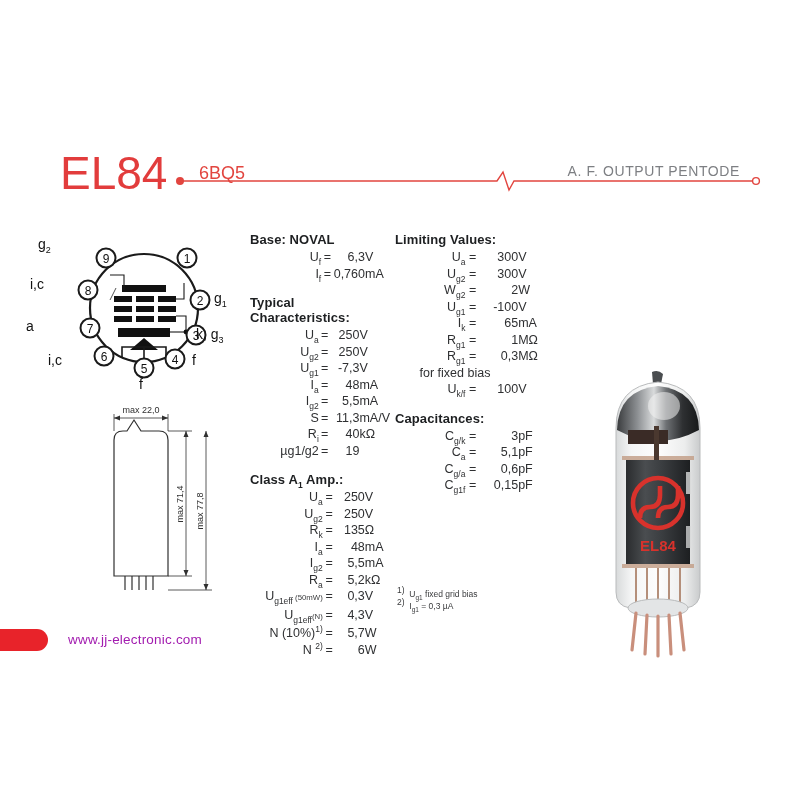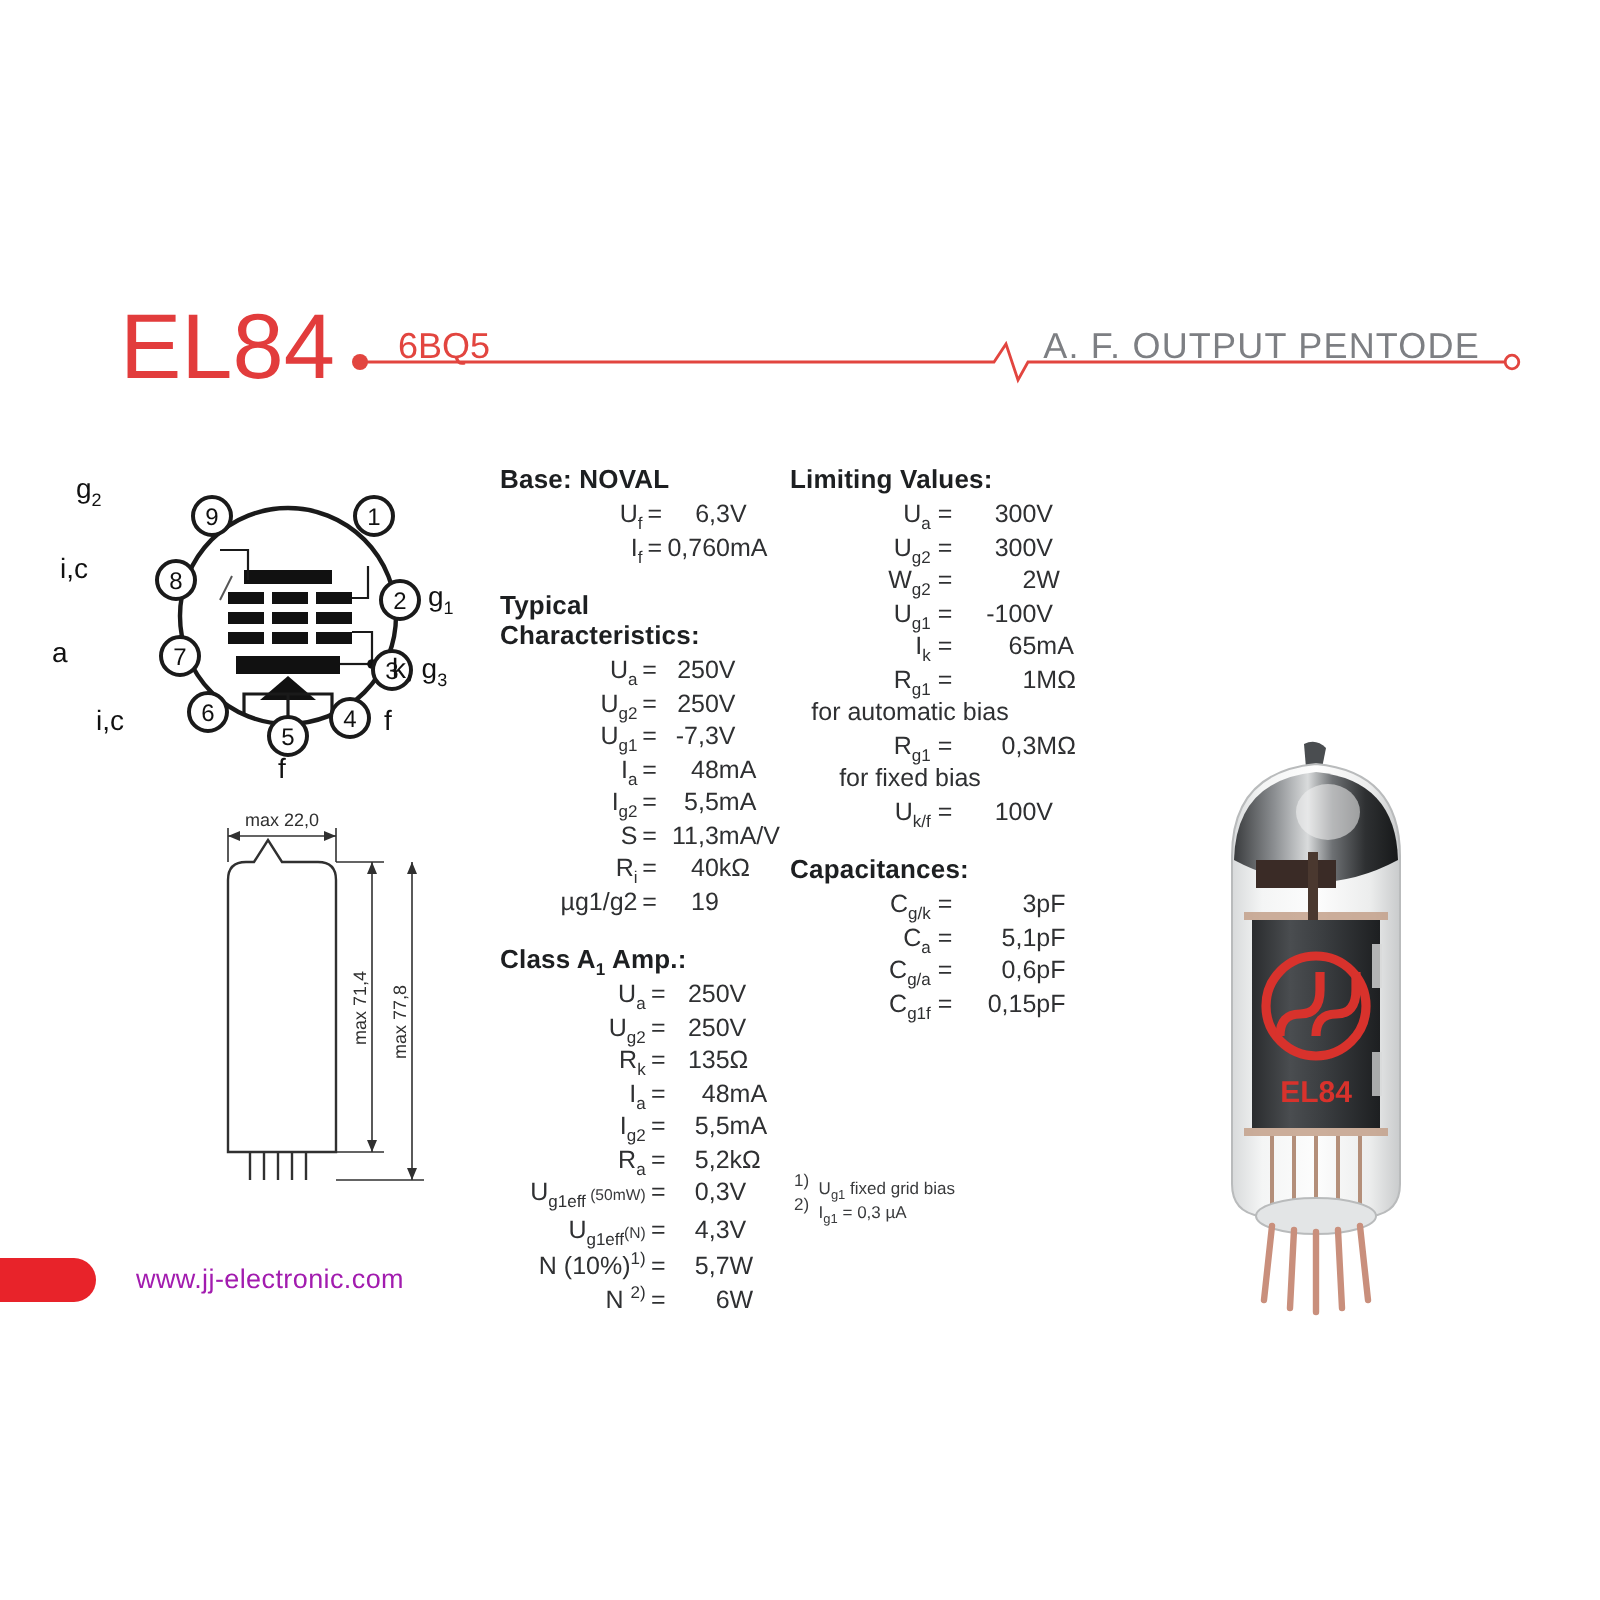--- a/index.html
+++ b/index.html
@@ -13,21 +13,21 @@
     position:absolute;left:60px;top:150px;
     font-size:46px;color:#e23c3c;letter-spacing:0px;
     font-weight:400;line-height:46px;
   }
   .altname{
     position:absolute;left:199px;top:163px;
     font-size:18px;color:#e2453f;font-weight:400;
   }
   .subtitle{
     position:absolute;right:60px;top:163px;
-    font-size:18px;color:#7d7f83;letter-spacing:.6px;
+    font-size:14px;color:#7d7f83;letter-spacing:.6px;
   }
   .hline{position:absolute;left:175px;top:168px;width:590px;height:26px;}
 
   
   .pinwrap{position:absolute;left:44px;top:228px;width:200px;height:165px;}
   .pinlabel{
     position:absolute;font-size:14px;color:#111;font-weight:400;
     font-family:"Liberation Sans",sans-serif;white-space:nowrap;
   }
   .pinlabel sub{font-size:9px;}
@@ -379,23 +379,20 @@
             <td class="sym">I<sub>k</sub></td>
             <td class="eq">=</td>
             <td class="val">65</td>
             <td class="unit">mA</td>
           </tr>
           <tr>
             <td class="sym">R<sub>g1</sub></td>
             <td class="eq">=</td>
             <td class="val">1</td>
             <td class="unit">MΩ</td>
-          </tr>
-          <tr>
-            <td colspan="4" class="noteline">for automatic bias</td>
           </tr>
           <tr>
             <td class="sym">R<sub>g1</sub></td>
             <td class="eq">=</td>
             <td class="val">0,3</td>
             <td class="unit">MΩ</td>
           </tr>
           <tr>
             <td colspan="4" class="noteline">for fixed bias</td>
           </tr>

